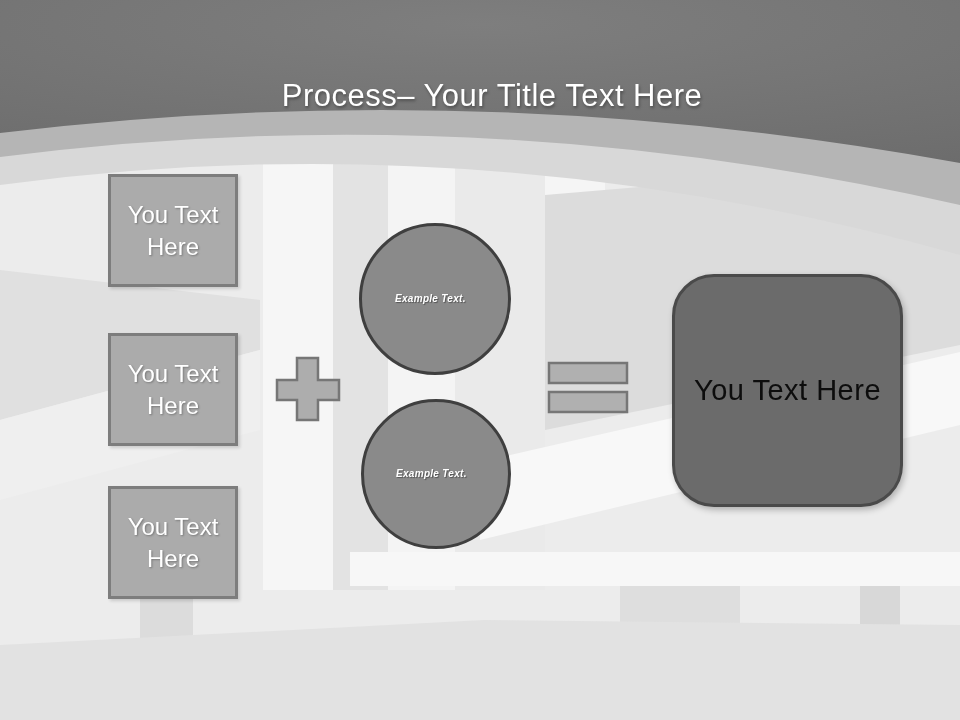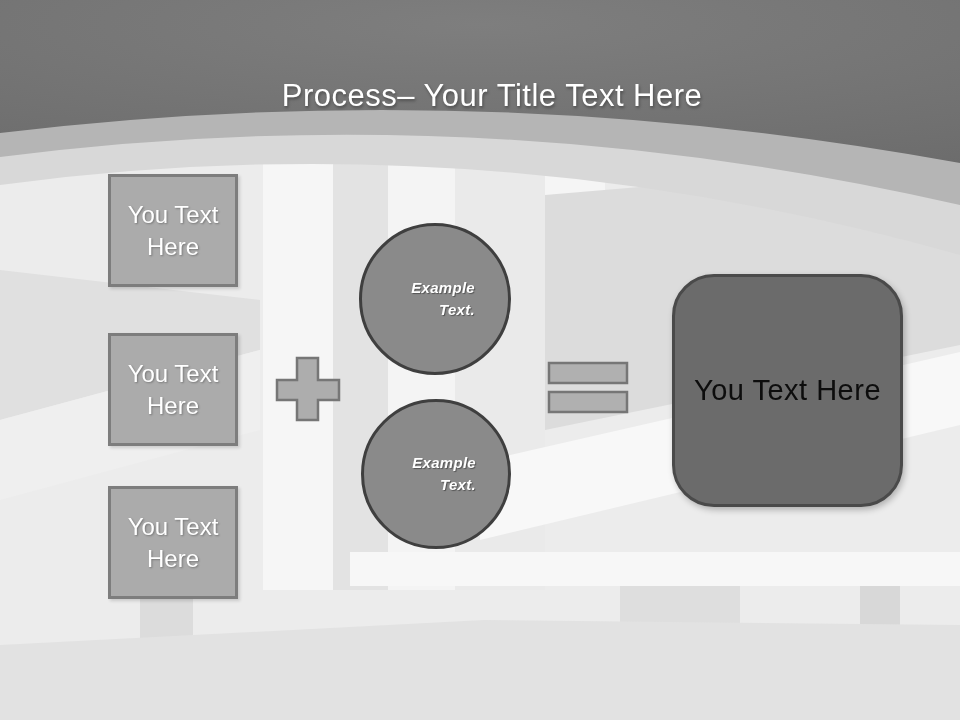--- a/index.html
+++ b/index.html
@@ -32,22 +32,22 @@
 
   
   .op-svg{position:absolute;overflow:visible;}
   .plus-op{left:276px;top:357px;}
   .equals-op{left:547px;top:360px;}
 
   
   .circle{
     position:absolute;box-sizing:border-box;border-radius:50%;
     background:#8a8a8a;border:3px solid #3f3f3f;
-    display:flex;align-items:center;justify-content:center;text-align:right;
-    color:#ffffff;font-weight:bold;font-style:italic;font-size:15px;line-height:1.45;
+    display:flex;align-items:center;justify-content:center;text-align:left;
+    color:#ffffff;font-weight:bold;font-style:italic;font-size:10px;line-height:1.45;
     text-shadow:1px 1px 1px rgba(0,0,0,0.4);letter-spacing:0.3px;
   }
   .circle .circle-label{display:block;width:80px;}
   .circle-1{left:359px;top:223px;width:152px;height:152px;}
   .circle-2{left:361px;top:399px;width:150px;height:150px;}
 
   
   .result-box{
     position:absolute;left:672px;top:274px;width:231px;height:233px;box-sizing:border-box;
     background:#6b6b6b;border:3px solid #4a4a4a;border-radius:42px;

